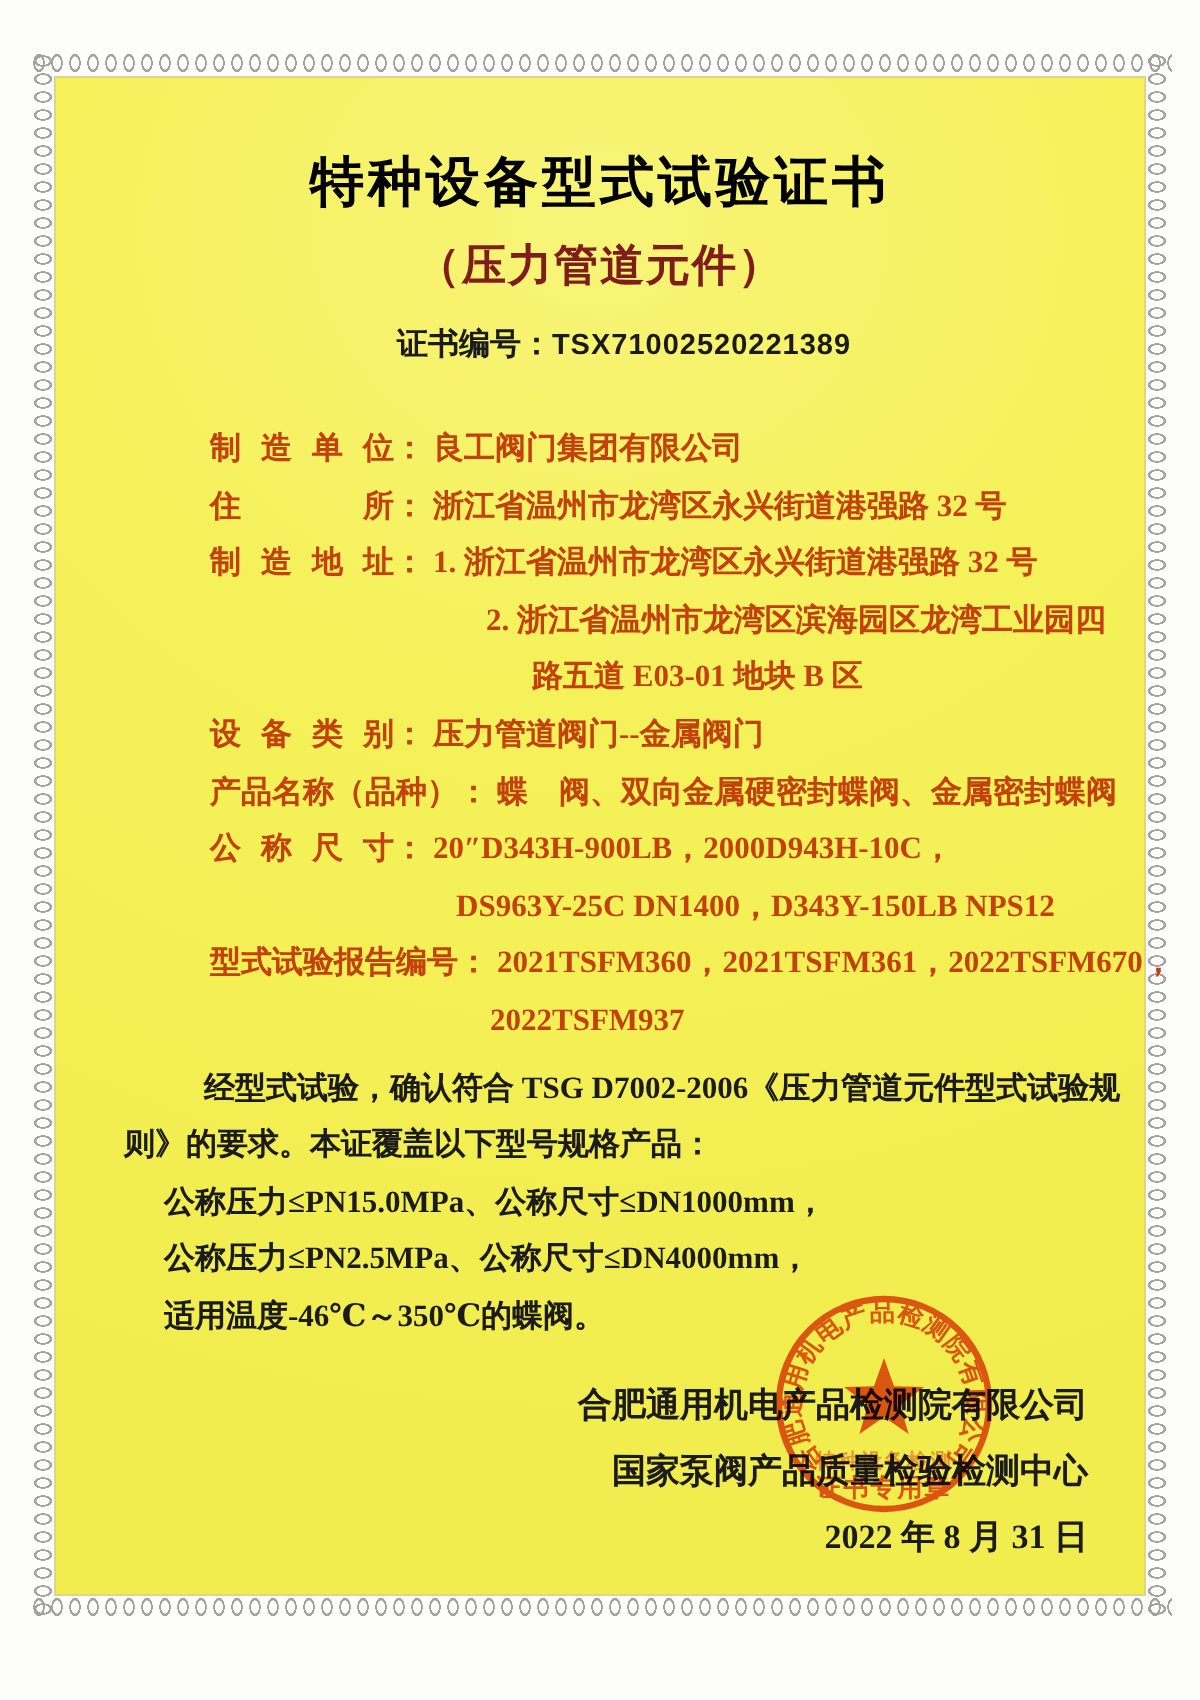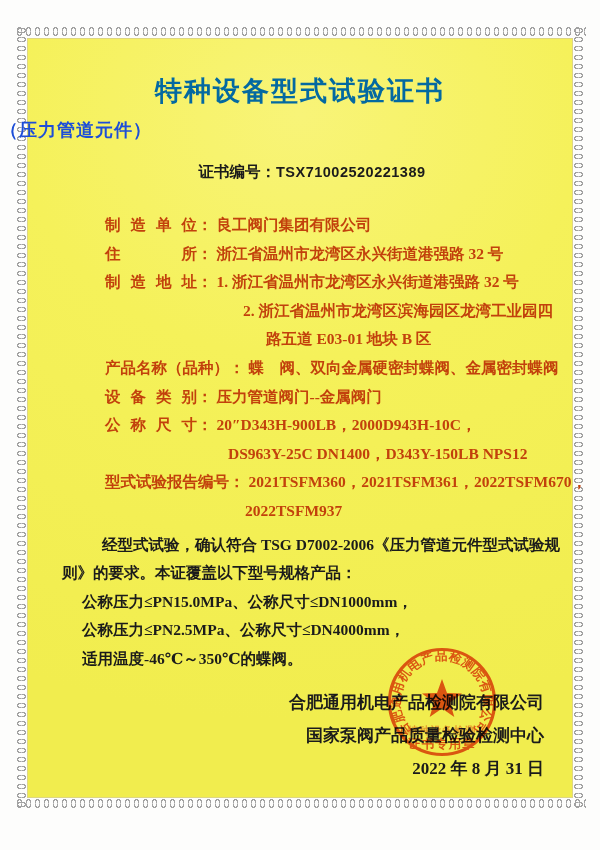--- a/index.html
+++ b/index.html
@@ -30,25 +30,25 @@
   
   .cert {
     position:absolute; left:27px; top:38px; width:546px; height:760px;
     background: radial-gradient(130% 80% at 50% 10%,
       #f8f478 0%, #f5f15a 40%, #f1ed4e 100%);
     border:1px solid #ded684;
   }
   
   .title {
     position:absolute; left:0; right:0; top:73px; text-align:center;
-    font-size:27px; font-weight:700; letter-spacing:2px; color:#0369a1;
+    font-size:27px; font-weight:700; letter-spacing:2px; color:#000000;
   }
   .subtitle {
-    position:absolute; left:0; right:0; top:118px; 
-    font-size:18px; font-weight:700; letter-spacing:1px; color:#1d4ed8;
+    position:absolute; left:0; right:0; top:118px; text-align:center;
+    font-size:22px; font-weight:700; letter-spacing:1px; color:#7f1d1d;
   }
   .certno {
     position:absolute; left:0; right:0; top:162px; text-align:center;
     font-size:15.5px; font-weight:700; color:#1b1b1b;margin-left:24px;
   }
   .certno .num {
     font-family:"Liberation Sans","DejaVu Sans",sans-serif;
     font-size:14.5px; letter-spacing:0.5px;
   }
   
@@ -105,22 +105,22 @@
   <div class="title">特种设备型式试验证书</div>
   <div class="subtitle">（压力管道元件）</div>
   <div class="certno"><span>证书编号：</span><span class="num">TSX71002520221389</span></div>
 
   <div class="fields">
     <div class="frow"><span class="flabel j">制造单位</span><span class="colon">：</span><span class="fval">良工阀门集团有限公司</span></div>
     <div class="frow"><span class="flabel j">住所</span><span class="colon">：</span><span class="fval">浙江省温州市龙湾区永兴街道港强路 32 号</span></div>
     <div class="frow"><span class="flabel j">制造地址</span><span class="colon">：</span><span class="fval">1. 浙江省温州市龙湾区永兴街道港强路 32 号</span></div>
     <div class="frow"><span class="ind1">2. 浙江省温州市龙湾区滨海园区龙湾工业园四</span></div>
     <div class="frow"><span class="ind2">路五道 E03-01 地块 B 区</span></div>
+    <div class="frow"><span class="flabel j">设备类别</span><span class="colon">：</span><span class="fval">压力管道阀门--金属阀门</span></div>
     <div class="frow"><span class="flabel">产品名称（品种）</span><span class="colon">：</span><span class="fval">蝶　阀、双向金属硬密封蝶阀、金属密封蝶阀</span></div>
-    <div class="frow"><span class="flabel j">设备类别</span><span class="colon">：</span><span class="fval">压力管道阀门--金属阀门</span></div>
     <div class="frow"><span class="flabel j">公称尺寸</span><span class="colon">：</span><span class="fval">20″D343H-900LB，2000D943H-10C，</span></div>
     <div class="frow"><span class="ind3">DS963Y-25C DN1400，D343Y-150LB NPS12</span></div>
     <div class="frow"><span class="flabel">型式试验报告编号</span><span class="colon">：</span><span class="fval">2021TSFM360，2021TSFM361，2022TSFM670，</span></div>
     <div class="frow"><span class="ind4">2022TSFM937</span></div>
   </div>
 
   <div class="statement">
     <div class="st-first">经型式试验，确认符合 TSG D7002-2006《压力管道元件型式试验规</div>
     <div>则》的要求。本证覆盖以下型号规格产品：</div>
     <div class="st-spec">公称压力≤PN15.0MPa、公称尺寸≤DN1000mm，</div>

